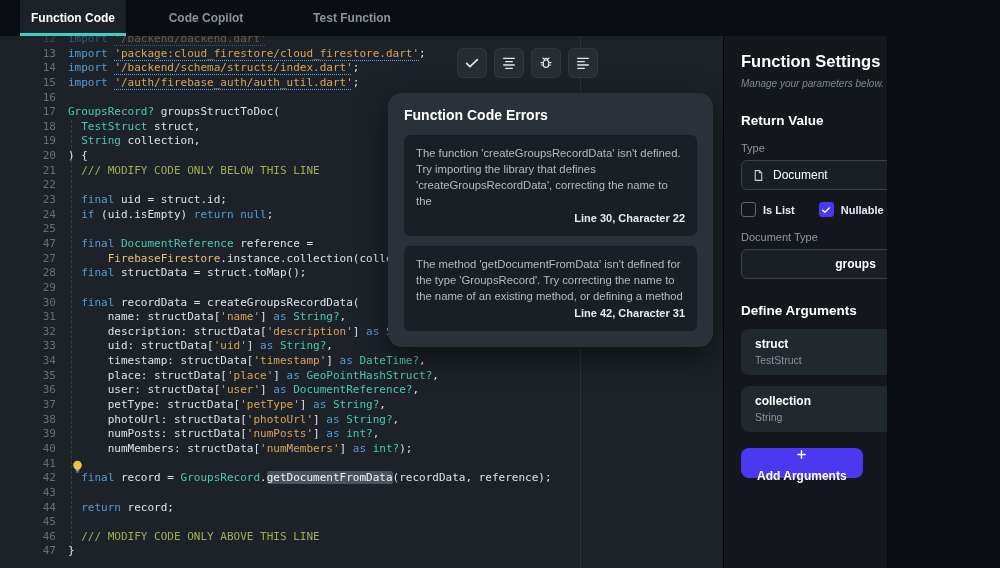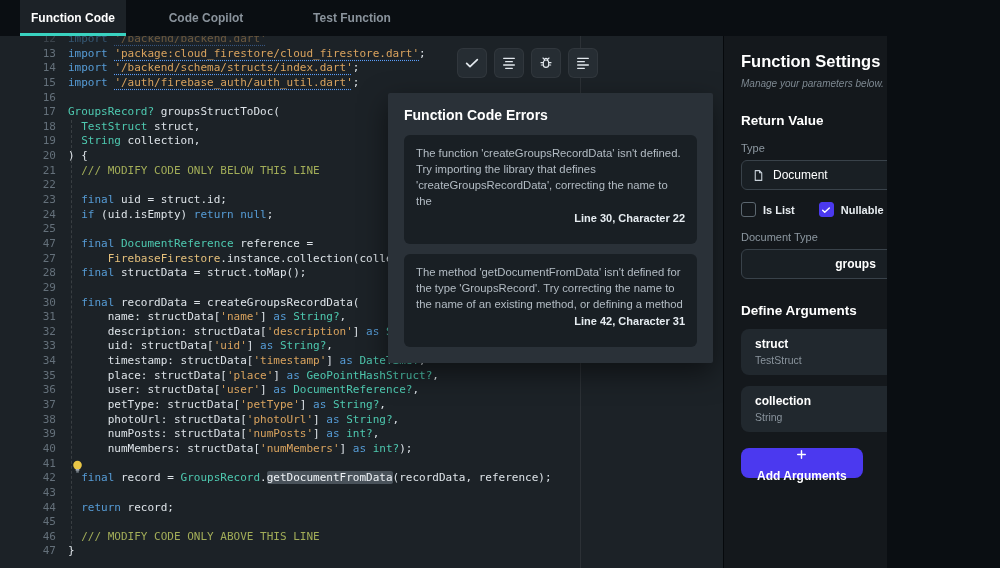--- a/index.html
+++ b/index.html
@@ -35,24 +35,24 @@
   .scroll-thumb{position:absolute;left:574px;top:264px;width:12px;height:13px;background:#0b0f13;
                 border:1px solid #39424a;border-radius:2px;}
   .bulb{position:absolute;left:70px;top:423px;width:15px;height:15px;}
 
   
   .toolbar{position:absolute;top:48px;right:289px;display:flex;gap:7px;}
   .tool-btn{width:30px;height:30px;border-radius:6px;background:#262d33;border:1px solid rgba(255,255,255,.05);
             color:#e2e8ed;display:flex;align-items:center;justify-content:center;padding:0;cursor:pointer;}
 
   
-  .error-panel{position:absolute;left:388px;top:93px;width:325px;background:#2a3138;border-radius:2px;
+  .error-panel{position:absolute;left:388px;top:93px;width:325px;background:#2a3138;border-radius:14px;
                padding:14px 16px 16px;box-shadow:0 10px 28px rgba(0,0,0,.5);}
   .ep-title{font-size:14px;font-weight:700;color:#ffffff;margin-bottom:12px;}
-  .error-card{background:#191f24;border-radius:6px;padding:10px 12px 20px;margin-bottom:10px;}
+  .error-card{background:#191f24;border-radius:6px;padding:10px 12px 12px;margin-bottom:10px;}
   .error-card:last-child{margin-bottom:0;}
   .error-msg{font-size:11.3px;line-height:1.42;color:#b3bcc4;}
   .error-loc{margin-top:3px;text-align:right;font-size:11px;font-weight:700;color:#e6ecf1;}
 
   
   .sidebar{position:absolute;left:723px;top:36px;width:277px;height:532px;background:#14181c;
            border-left:1px solid #06090c;padding:16px 16px 0 17px;}
   .sb-title{font-size:16.5px;font-weight:700;color:#ffffff;margin:0;}
   .sb-sub{font-size:10px;color:#7e8992;margin:7px 0 4px;font-style:italic;}
   .sb-h2{font-size:13.5px;font-weight:700;color:#ffffff;margin:24px 0 0;}

